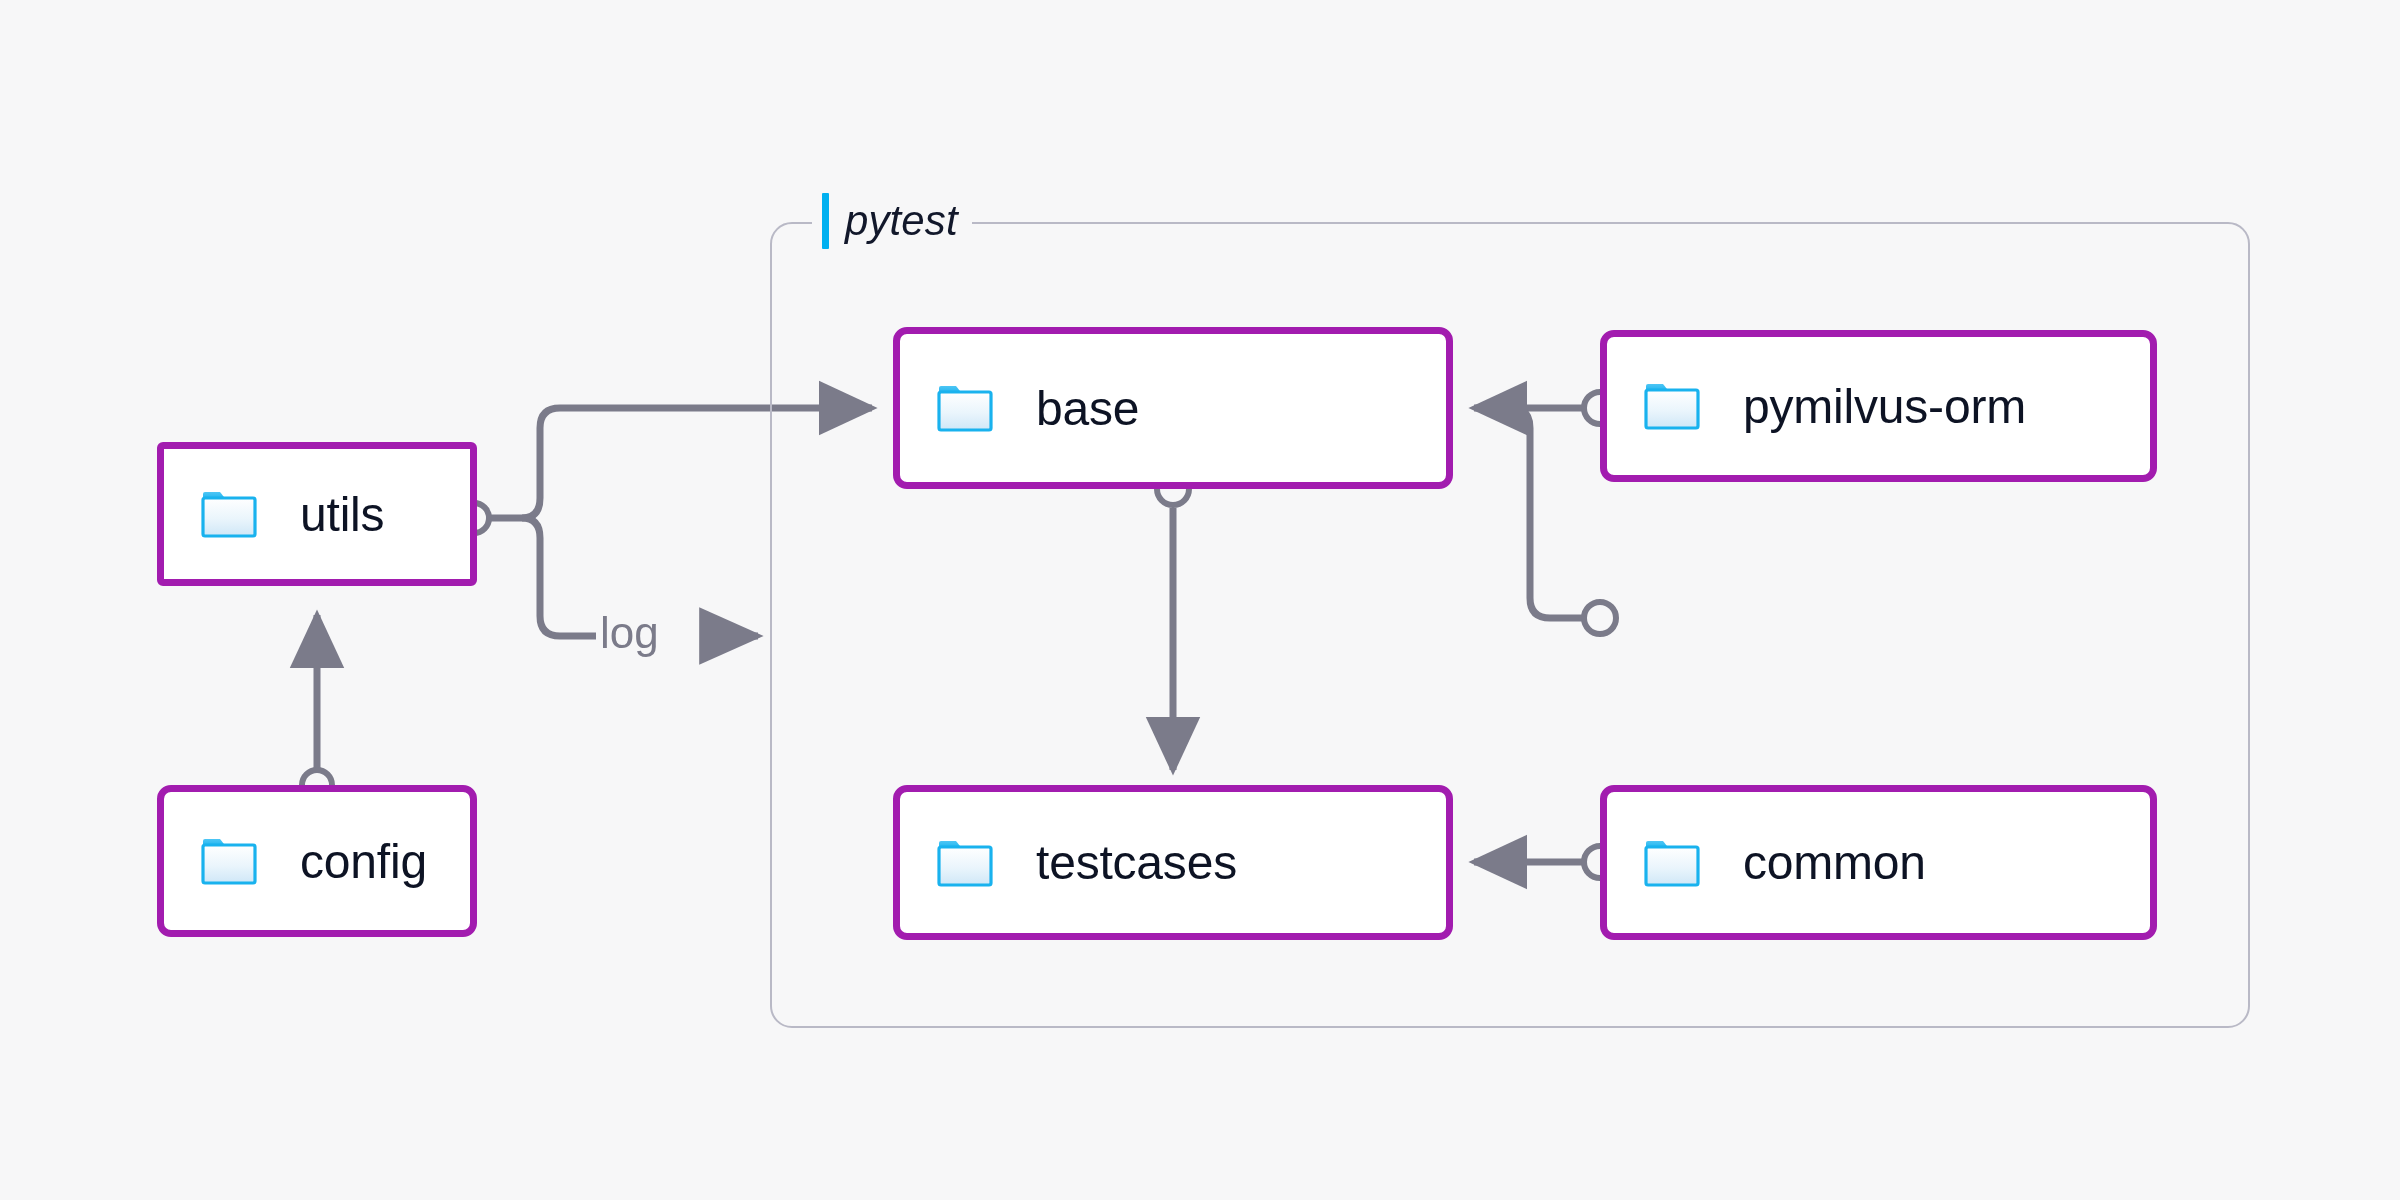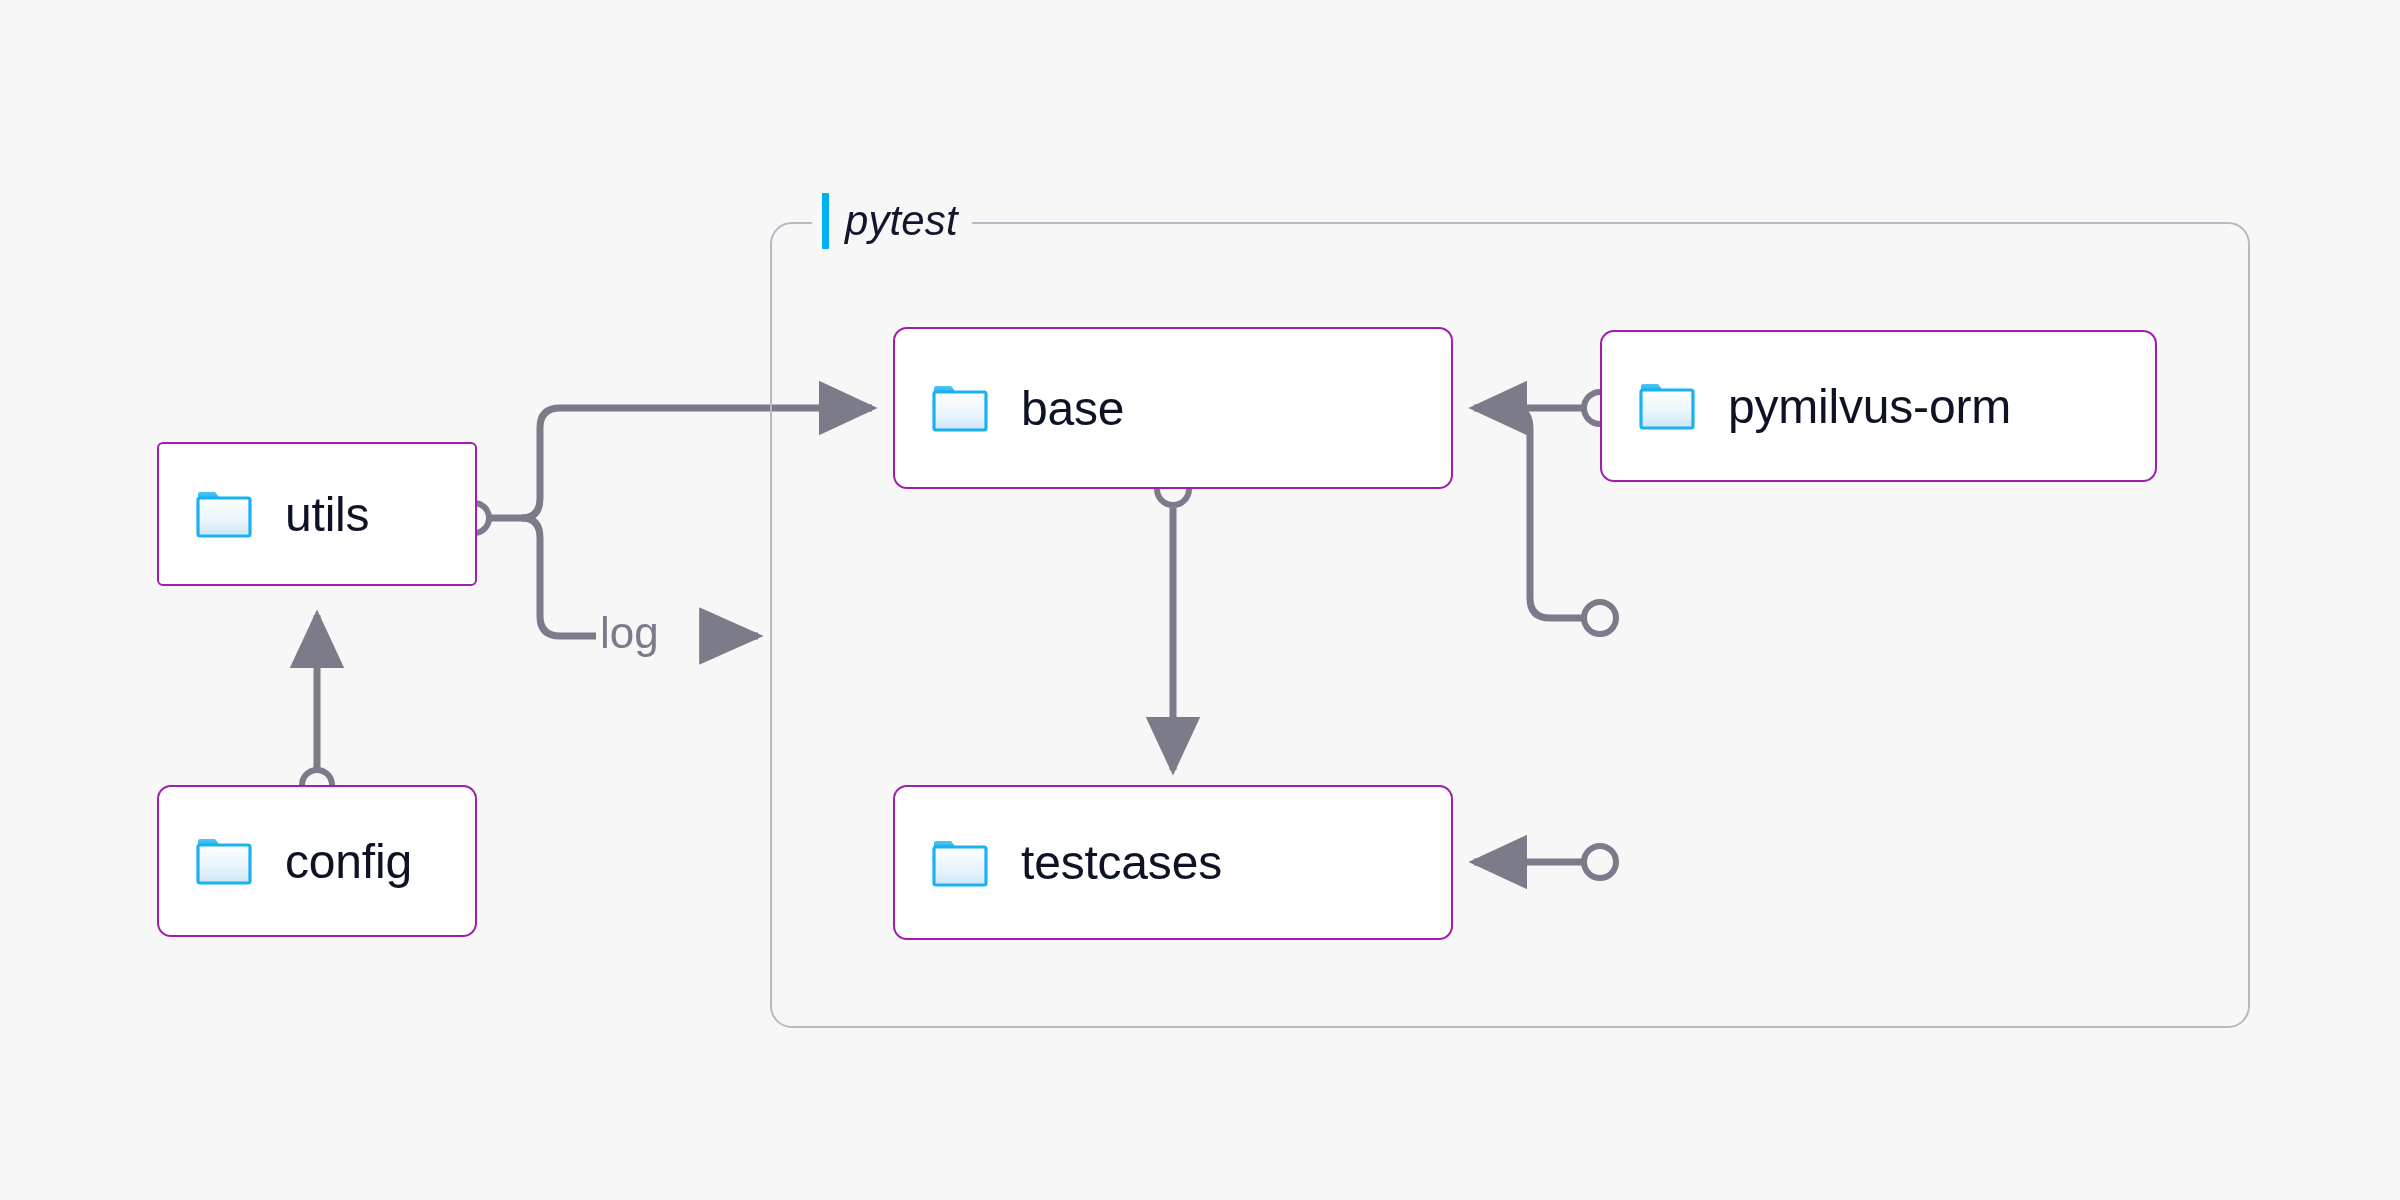--- a/index.html
+++ b/index.html
@@ -55,26 +55,26 @@
     font-size: 42px;
     color: #12182b;
     letter-spacing: .1px;
   }
 
   
   .node {
     position: absolute;
     box-sizing: border-box;
     background: #ffffff;
-    border: 2px solid #a21caf;
+    border: 7px solid #a21caf;
     border-radius: 14px;
     display: flex;
     align-items: center;
     padding-left: 36px;
-    gap: 32px;
+    gap: 42px;
   }
   .node-label {
     font-size: 48px;
     color: #0d1324;
     letter-spacing: -0.2px;
     white-space: nowrap;
   }
 
   
   .folder-icon {
@@ -190,14 +190,21 @@
 
   <div class="node" style="left:1600px; top:330px; width:557px; height:152px;text-align:center;">
     <svg class="folder-icon" viewBox="0 0 58 50">
       <path d="M3,9 L3,5 Q3,3 5,3 L20,3 L24,8 L24,11 L3,11 Z" fill="url(#folderTab)"></path>
       <rect x="3" y="9" width="52" height="38" rx="2" fill="url(#folderFill)" stroke="#19b2ee" stroke-width="3.2"></rect>
     </svg>
     <span class="node-label">pymilvus-orm</span>
   </div>
 
 
+  <div class="node" style="left:1600px; top:785px; width:557px; height:155px;">
+    <svg class="folder-icon" viewBox="0 0 58 50">
+      <path d="M3,9 L3,5 Q3,3 5,3 L20,3 L24,8 L24,11 L3,11 Z" fill="url(#folderTab)"></path>
+      <rect x="3" y="9" width="52" height="38" rx="2" fill="url(#folderFill)" stroke="#19b2ee" stroke-width="3.2"></rect>
+    </svg>
+    <span class="node-label">common</span>
+  </div>
 
 </div>
 
 </body></html>

